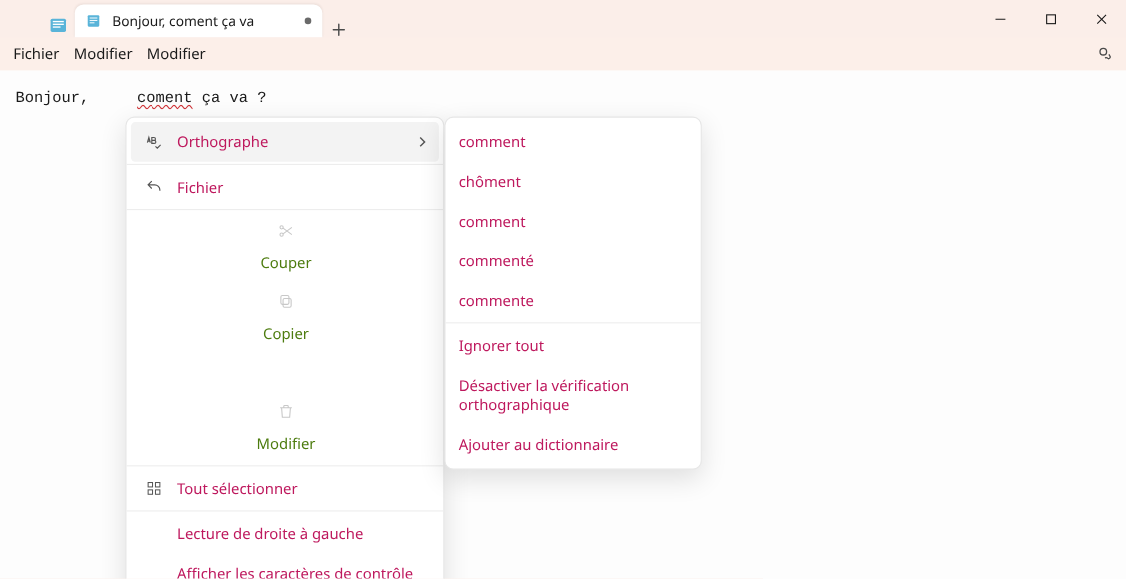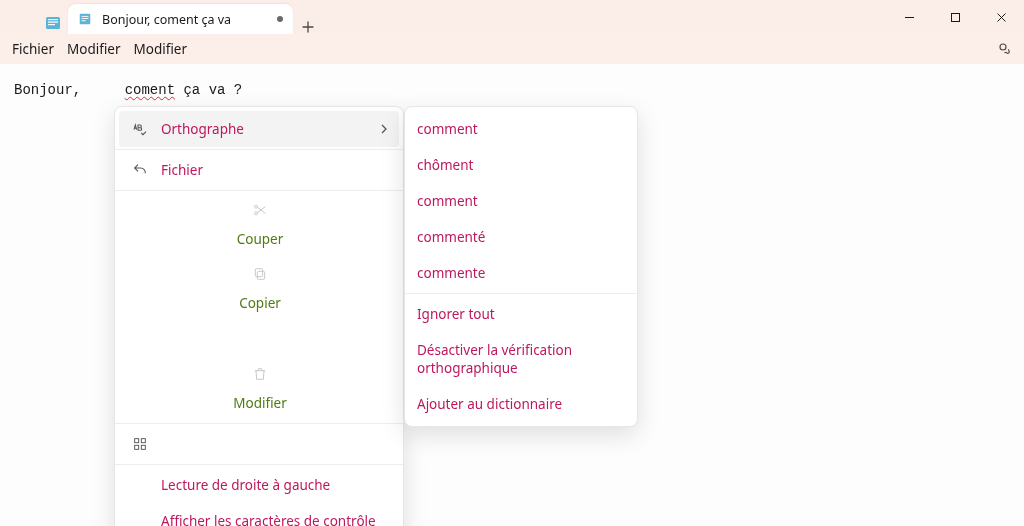--- a/index.html
+++ b/index.html
@@ -167,20 +167,21 @@
   <div class="ctx-sep"></div>
   <div class="ctx-item">
     <span class="iconcol">
       <svg width="16" height="16" viewBox="0 0 24 24">
           <rect x="4" y="4" width="6" height="6" fill="none" stroke="currentColor" stroke-width="1.4"></rect>
           <rect x="14" y="4" width="6" height="6" fill="none" stroke="currentColor" stroke-width="1.4"></rect>
           <rect x="4" y="14" width="6" height="6" fill="none" stroke="currentColor" stroke-width="1.4"></rect>
           <rect x="14" y="14" width="6" height="6" fill="none" stroke="currentColor" stroke-width="1.4"></rect>
         </svg>
     </span>
+    <span class="label">Tout sélectionner</span>
   </div>
   <div class="ctx-sep"></div>
   <div class="ctx-item">
     <span class="iconcol"></span>
     <span class="label">Lecture de droite à gauche</span>
   </div>
   <div class="ctx-item">
     <span class="iconcol"></span>
     <span class="label">Afficher les caractères de contrôle Unicode</span>
   </div>

